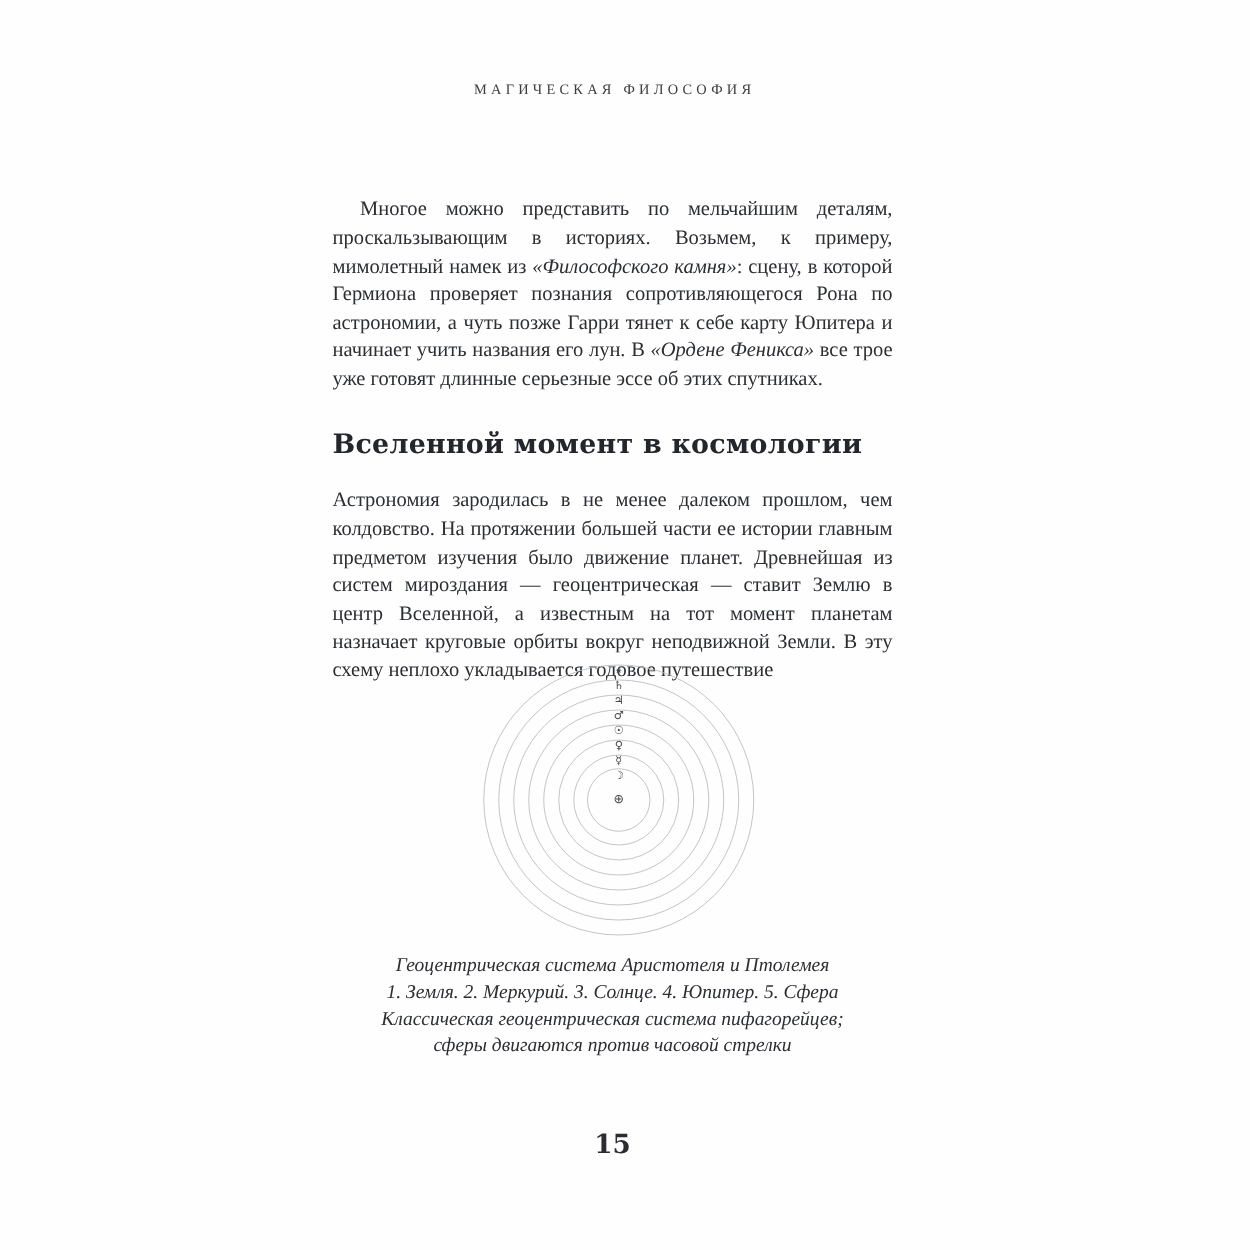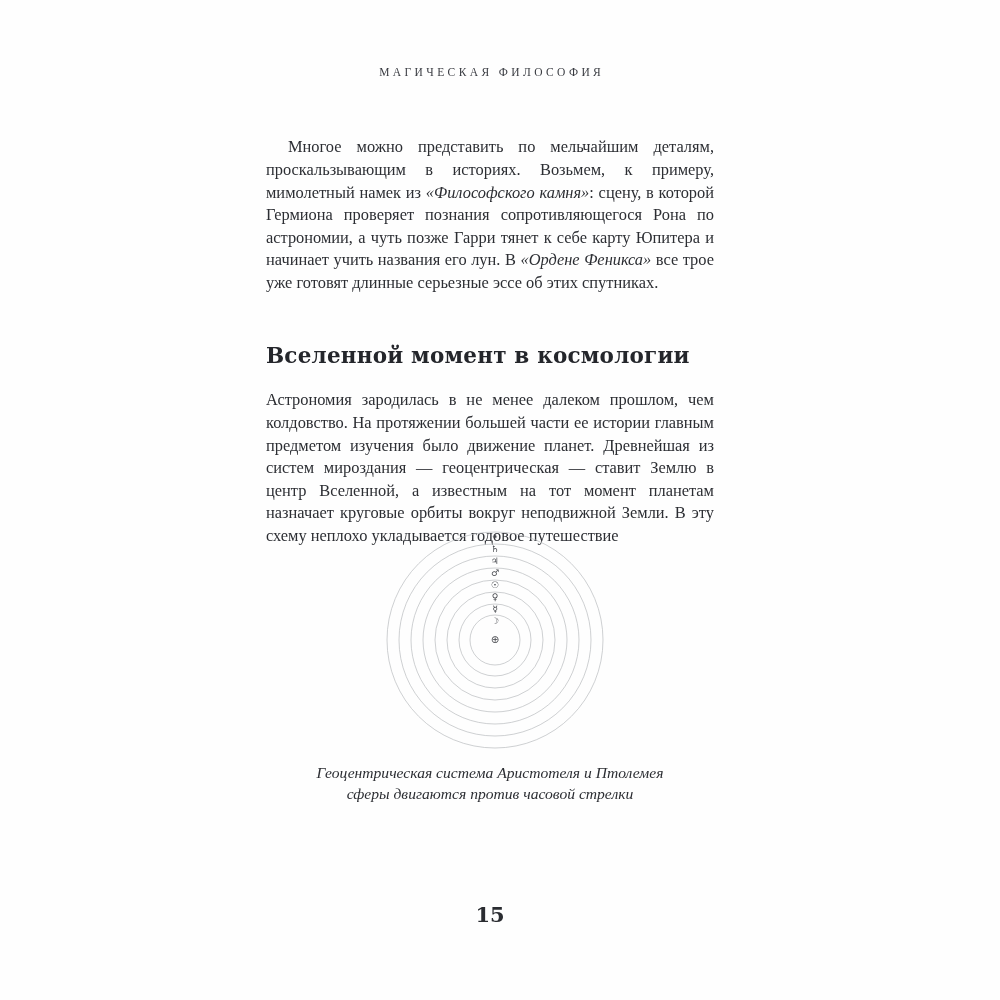--- a/index.html
+++ b/index.html
@@ -54,21 +54,21 @@
     position: absolute;
     left: 0;
     width: 448px;
     font-size: 16.4px;
     line-height: 22.6px;
     text-align: justify;
     text-justify: inter-word;
     color: #2c2e33;
     hyphens: manual;
   }
-  .para.p1 { top: 120px; }
+  .para.p1 { top: 140px; }
   .para.p2 { top: 373px; }
 
   .para .indent { display: inline-block; width: 22px; }
   .para i, .para em {
     font-style: italic;
   }
 
   
   .section-heading {
     position: absolute;
@@ -168,19 +168,21 @@
             <text x="229" y="73" text-anchor="middle" dominant-baseline="middle" font-size="9" fill="#44464b" font-family="&quot;DejaVu Sans&quot;, sans-serif">♀</text>
             <text x="229" y="85" text-anchor="middle" dominant-baseline="middle" font-size="9" fill="#44464b" font-family="&quot;DejaVu Sans&quot;, sans-serif">☿</text>
             <text x="229" y="97" text-anchor="middle" dominant-baseline="middle" font-size="9" fill="#44464b" font-family="&quot;DejaVu Sans&quot;, sans-serif">☽</text>
             <text x="229" y="116" text-anchor="middle" dominant-baseline="middle" font-size="10" fill="#44464b" font-family="&quot;DejaVu Sans&quot;, sans-serif">⊕</text>
           </g>
       </svg>
     </div>
 
     <div class="caption">
       <span class="cline">Геоцентрическая система Аристотеля и Птолемея</span>
+      <span class="cline">1. Земля. 2. Меркурий. 3. Солнце. 4. Юпитер. 5. Сфера</span>
+      <span class="cline">Классическая геоцентрическая система пифагорейцев;</span>
       <span class="cline">сферы двигаются против часовой стрелки</span>
     </div>
 
     <div class="folio">15</div>
 
   </div>
 </div>
 
 </body></html>

